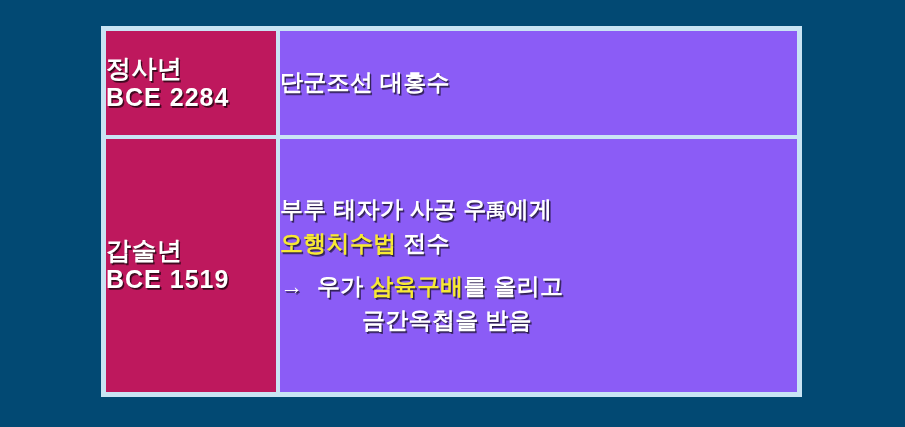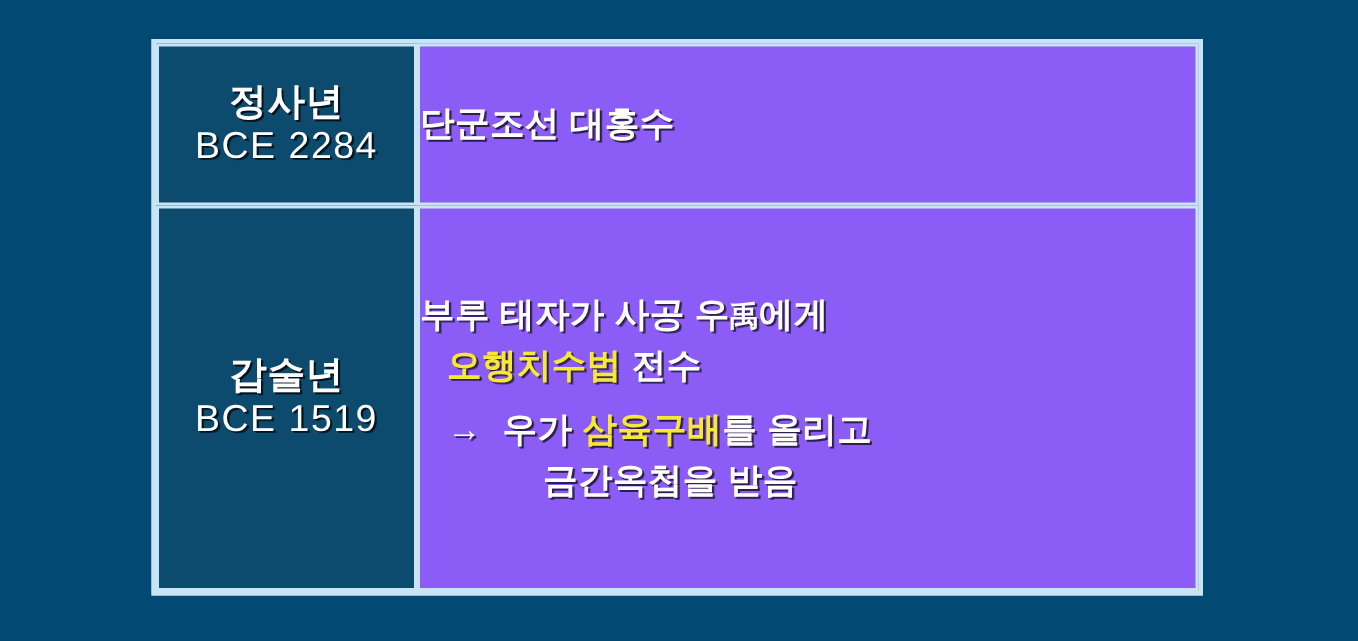--- a/index.html
+++ b/index.html
@@ -40,39 +40,38 @@
   #chrono-table td {
     border: 2px solid #c9e4f4;
     padding: 0;
     vertical-align: middle;
     box-sizing: border-box;
   }
 
   
   .era-cell {
     width: 174px;
-    background: #0c4a6e;
-    text-align: center;
+    background: #be185d;
     color: #ffffff;
     padding: 4px 2px;
   }
   .era-name {
     display: block;
     font-size: 25px;
     font-weight: bold;
     line-height: 1.16;
     letter-spacing: 0.5px;
     text-shadow:
        1.6px 1.6px 0 rgba(0,0,0,0.55),
        1px 1px 0 rgba(0,0,0,0.4);
   }
   .era-year {
     display: block;
     font-size: 25px;
-    font-weight: normal;
+    font-weight: bold;
     line-height: 1.16;
     letter-spacing: 1px;
     text-shadow:
        1.6px 1.6px 0 rgba(0,0,0,0.55),
        1px 1px 0 rgba(0,0,0,0.4);
   }
 
   
   .event-cell {
     background: #8b5cf6;
@@ -82,21 +81,21 @@
   .event-line {
     font-size: 23px;
     font-weight: bold;
     line-height: 1.46;
     white-space: nowrap;
     letter-spacing: 0.3px;
     text-shadow:
        1.6px 1.6px 0 rgba(0,0,0,0.5),
        1px 1px 0 rgba(0,0,0,0.35);
   }
-  .event-line.indent-1 { padding-left: 18px; }
+  .event-line.indent-1 { }
   .event-line.indent-2 { padding-left: 82px; }
   .event-line.gap-top  { margin-top: 10px; }
 
   .hl {
     color: #f7e933;
   }
   .hanja {
     font-size: 19px;
   }
   .arrow {

